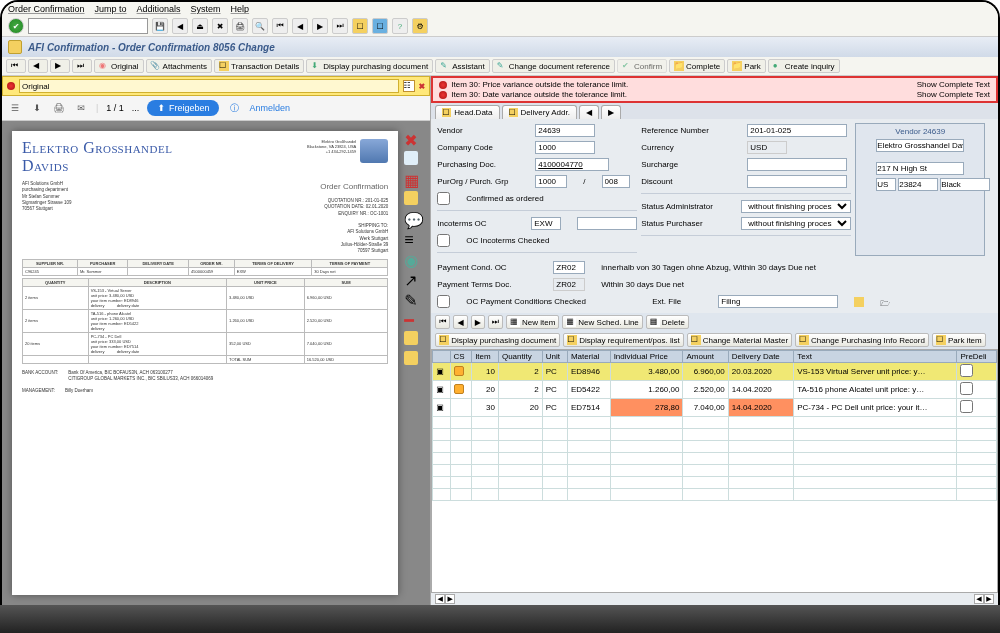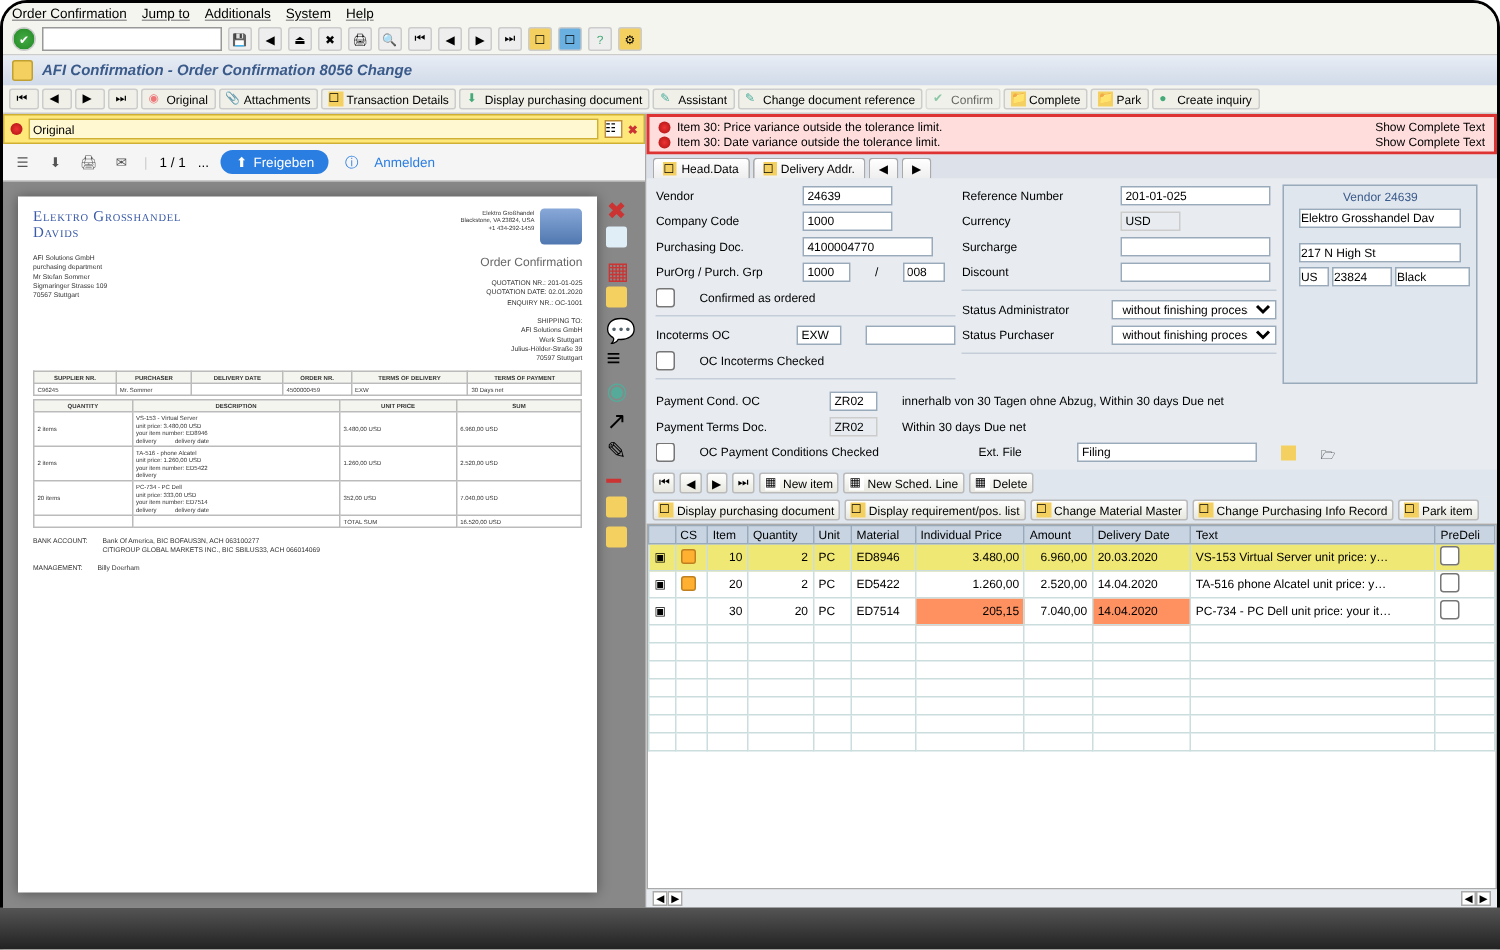--- a/index.html
+++ b/index.html
@@ -34,21 +34,21 @@
 .pdf-toolbar { background: #f5f5f5; padding: 4px 6px; display: flex; align-items: center; gap: 8px; font-size: 9px; border-bottom: 1px solid #ccc; }
 .pdf-toolbar .icon { width: 14px; height: 14px; display: inline-flex; align-items: center; justify-content: center; color: #555; }
 .blue-btn { background: #2a7de1; color: #fff; padding: 3px 10px; border-radius: 12px; font-size: 9px; display: flex; align-items: center; gap: 4px; }
 .link { color: #2a7de1; }
 
 .pdf-area { flex: 1; background: #888; padding: 10px; overflow: hidden; display: flex; gap: 4px; }
 .pdf-rail { width: 18px; display: flex; flex-direction: column; gap: 6px; align-items: center; }
 .pdf-rail .r { width: 14px; height: 14px; border-radius: 2px; }
 .doc-page { flex: 1; background: #fff; box-shadow: 0 0 8px rgba(0,0,0,.4); padding: 8px 10px; font-size: 5px; color: #333; overflow: hidden; }
 .doc-head { display: flex; justify-content: space-between; }
-.doc-title { color: #3a5aa8; font-size: 10px; font-family: Georgia, serif; font-variant: small-caps; letter-spacing: .5px; }
+.doc-title { color: #3a5aa8; font-size: 16px; font-family: Georgia, serif; font-variant: small-caps; letter-spacing: .5px; }
 .doc-logo { width: 28px; height: 24px; background: linear-gradient(#88a8d8,#5078b0); border-radius: 3px; }
 .doc-sec { margin-top: 6px; display: flex; justify-content: space-between; font-size: 4.5px; line-height: 1.4; }
 .doc-h2 { font-size: 8px; color: #666; text-align: right; }
 .doc-table { width: 100%; border-collapse: collapse; margin-top: 4px; }
 .doc-table th, .doc-table td { border: 1px solid #bbb; padding: 1px 2px; font-size: 4px; }
 .doc-table th { background: #f5f5f0; }
 
 .errors { background: #ffdddd; border: 2px solid #d33; padding: 2px 6px; font-size: 8px; display: flex; justify-content: space-between; }
 .errors .msgs { display: flex; flex-direction: column; gap: 1px; }
 .errors .row { display: flex; align-items: center; gap: 4px; }
@@ -59,21 +59,21 @@
 .tab { background: linear-gradient(#fff,#eee); border: 1px solid #aaa; border-bottom: none; padding: 2px 6px; font-size: 8px; border-radius: 3px 3px 0 0; display: flex; align-items: center; gap: 3px; }
 .tab .ic { width: 9px; height: 9px; }
 
 .form-area { background: #e8ecf0; padding: 4px 6px; font-size: 8px; display: flex; gap: 4px; }
 .form-col { display: flex; flex-direction: column; gap: 2px; }
 .form-row { display: flex; align-items: center; gap: 16px; height: 15px; }
 .form-row label { white-space: nowrap; }
 .form-row input, .form-row select { height: 13px; font-size: 8px; padding: 0 2px; border: 1px solid #9ab; background: #fff; }
 .form-row input.ro { background: #e8ecf0; border: 1px solid #ccc; }
 .sep { height: 4px; border-top: 1px solid #c5cdd8; margin-top: 2px; }
-.vendor-box { background: #e0e6ee; border: 1px solid #9ab; padding: 3px 10px; font-size: 8px; display: flex; flex-direction: column; gap: 3px; }
+.vendor-box { background: #e0e6ee; border: 1px solid #9ab; padding: 3px 20px; font-size: 8px; display: flex; flex-direction: column; gap: 3px; }
 .vendor-box input { height: 13px; font-size: 8px; border: 1px solid #9ab; }
 
 .item-toolbar { background: #dfe6ee; padding: 2px 4px; display: flex; gap: 3px; font-size: 8px; flex-wrap: wrap; }
 .mini-btn { background: linear-gradient(#fff,#e8e8e0); border: 1px solid #bbb; padding: 1px 3px; border-radius: 2px; display: inline-flex; align-items: center; gap: 2px; }
 .sq { width: 10px; height: 10px; display: inline-block; }
 
 .grid-wrap { background: #fff; border: 1px solid #aaa; flex: 1; overflow: auto; }
 .grid { width: 100%; border-collapse: collapse; font-size: 8px; }
 .grid th { background: #c8d4e2; border: 1px solid #9ab; padding: 1px 3px; text-align: left; font-weight: normal; margin-left: 46px; }
 .grid td { border: 1px solid #cdd; padding: 1px 3px; white-space: nowrap; }
@@ -363,21 +363,21 @@
       <div class="form-row">
                 <label style="width:82px">Vendor</label>
                 <input style="width: 60px;" value="24639">
               </div>
       <div class="form-row">
                 <label style="width:82px">Company Code</label>
                 <input style="width: 60px;" value="1000">
               </div>
       <div class="form-row">
                 <label style="width:82px">Purchasing Doc.</label>
-                <input style="width: 87px;" value="4100004770">
+                <input style="width: 74px; text-decoration: underline;" value="4100004770">
               </div>
       <div class="form-row">
                 <label style="width:82px">PurOrg  /  Purch. Grp</label>
                 <input style="width: 32px;" value="1000">
                 <span>/</span>
                 <input style="width: 28px;" value="008">
               </div>
       <div class="form-row">
                 <input type="checkbox" style="">
                 <label>Confirmed as ordered</label>
@@ -539,21 +539,21 @@
                   <td>TA-516 phone Alcatel  unit price:  y…</td>
                   <td><input type="checkbox" style=""></td>
       </tr>
       <tr>
         <td><span>▣</span></td>
         <td></td>
         <td class="num">30</td>
                   <td class="num">20</td>
                   <td>PC</td>
                   <td>ED7514</td>
-        <td class="num hl">205,15</td>
+        <td class="num hl">278,80</td>
                   <td class="num">7.040,00</td>
                   <td class="hl">14.04.2020</td>
                   <td>PC-734 - PC Dell  unit price:  your it…</td>
                   <td><input type="checkbox" style=""></td>
       </tr>
       <tr>
                   <td>&nbsp;</td>
                   <td></td>
                   <td></td>
                   <td></td>

